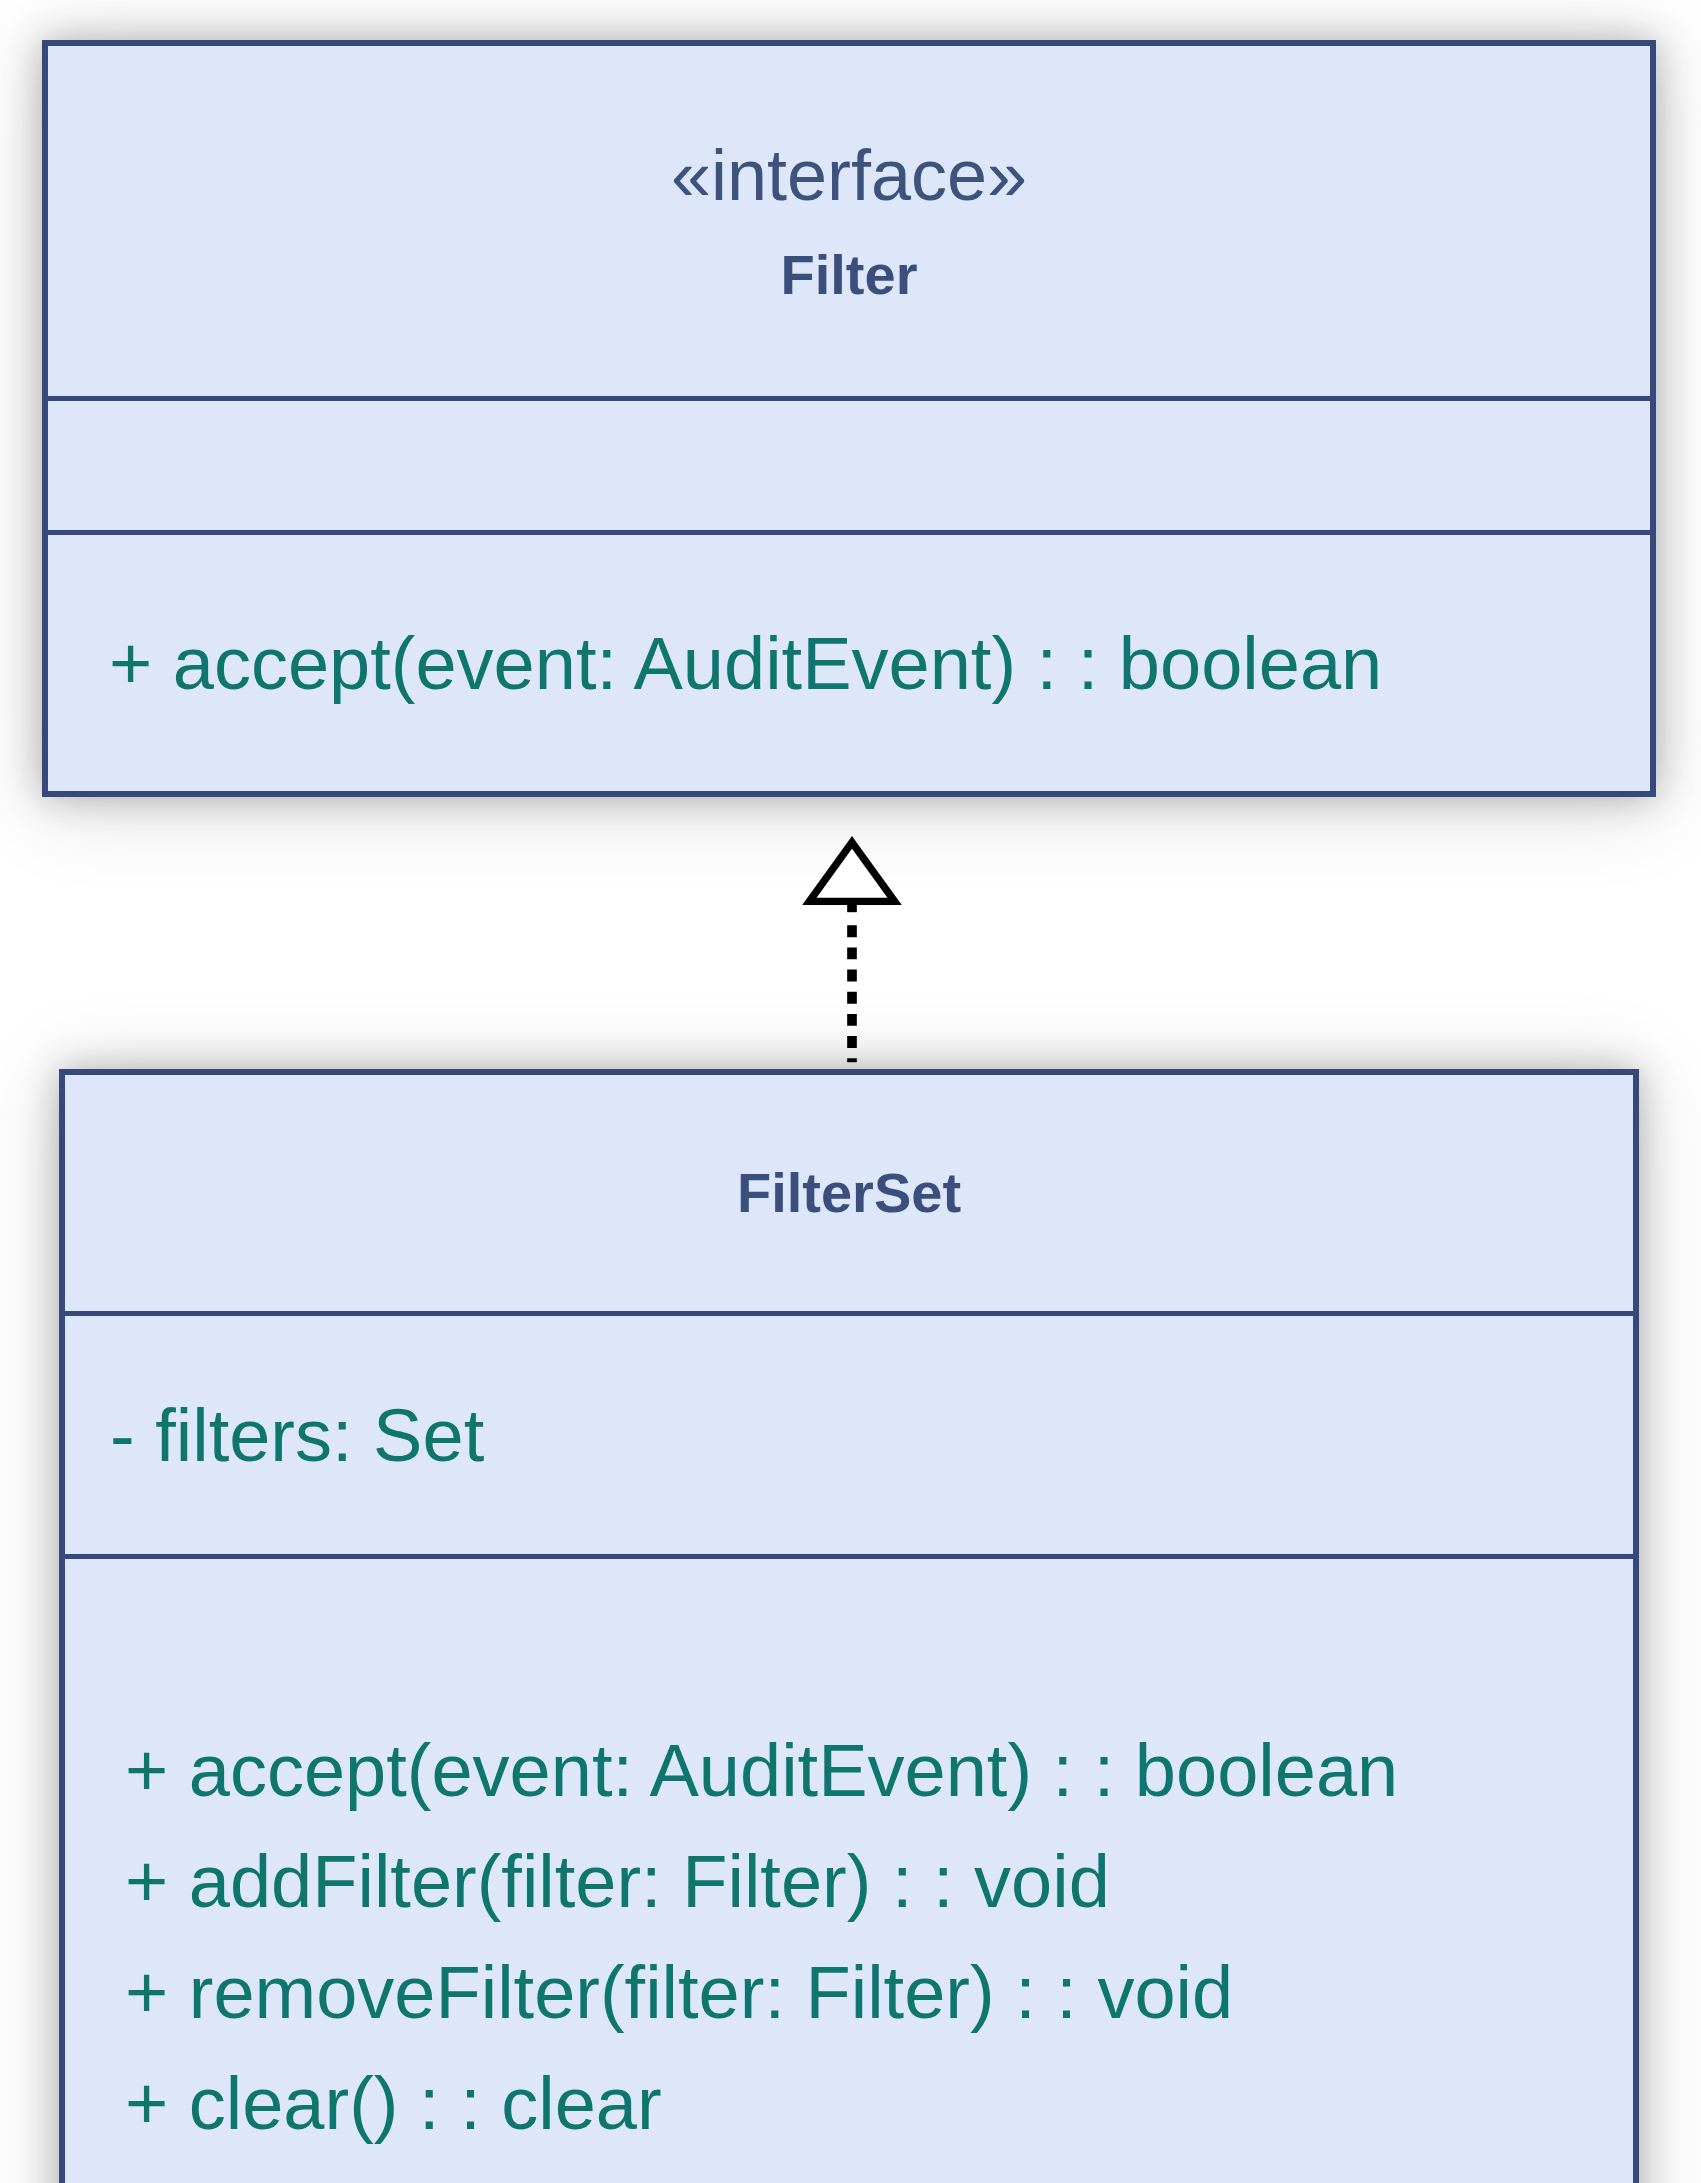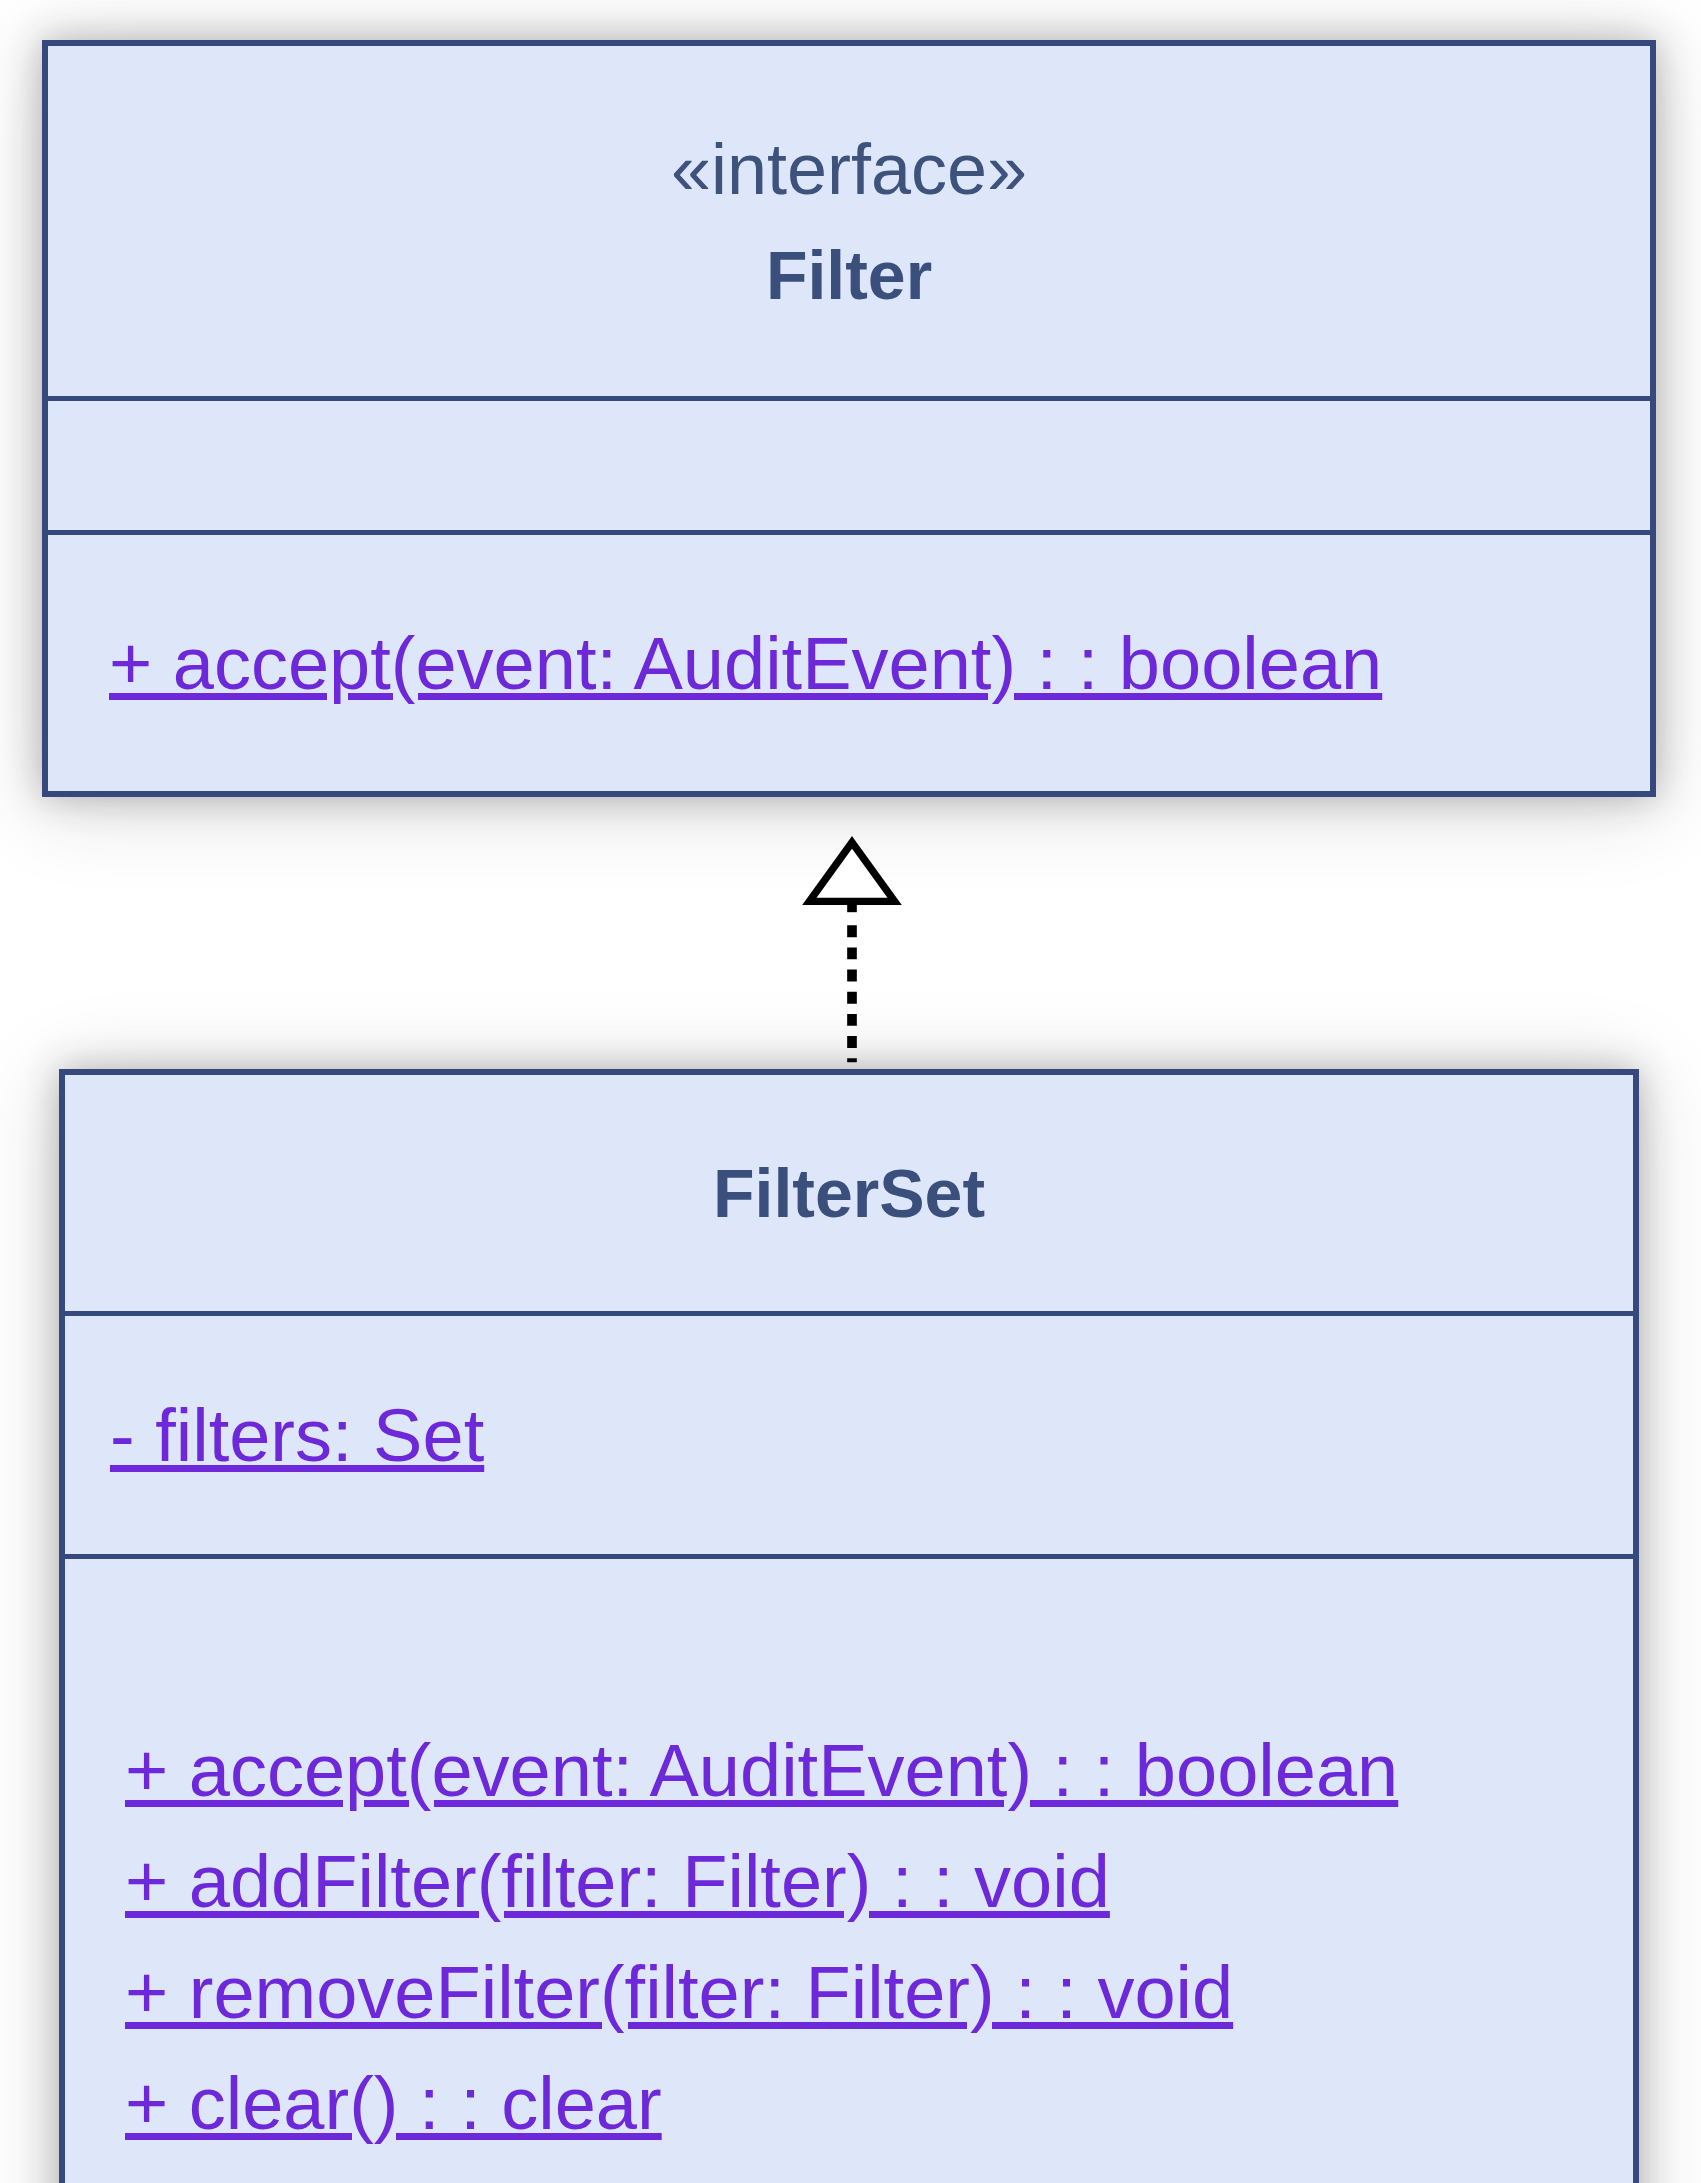--- a/index.html
+++ b/index.html
@@ -52,31 +52,30 @@
   .box-class .compartment-header  { height: 236px; align-items: center; }
   .box-class .compartment-attrs   { height: 243px; padding-left: 45px; }
   .box-class .compartment-methods { flex: 1; padding-left: 60px; }
 
   .stereotype {
     font-size: 72px;
     line-height: 1;
     color: #3d537c;
   }
   .class-name {
-    font-size: 68px;
+    font-size: 56px;
     line-height: 1;
     font-weight: bold;
     color: #3a4f7b;
   }
   .member {
     font-size: 74px;
     line-height: 111px;
-    color: #6d28d9;
+    color: #0f766e;
     white-space: nowrap;
-    text-decoration: underline;
   }
   .realization-arrow {
     position: absolute;
     left: 795px;
     top: 798px;
     width: 114px;
     height: 271px;
   }
 </style>
 </head>

